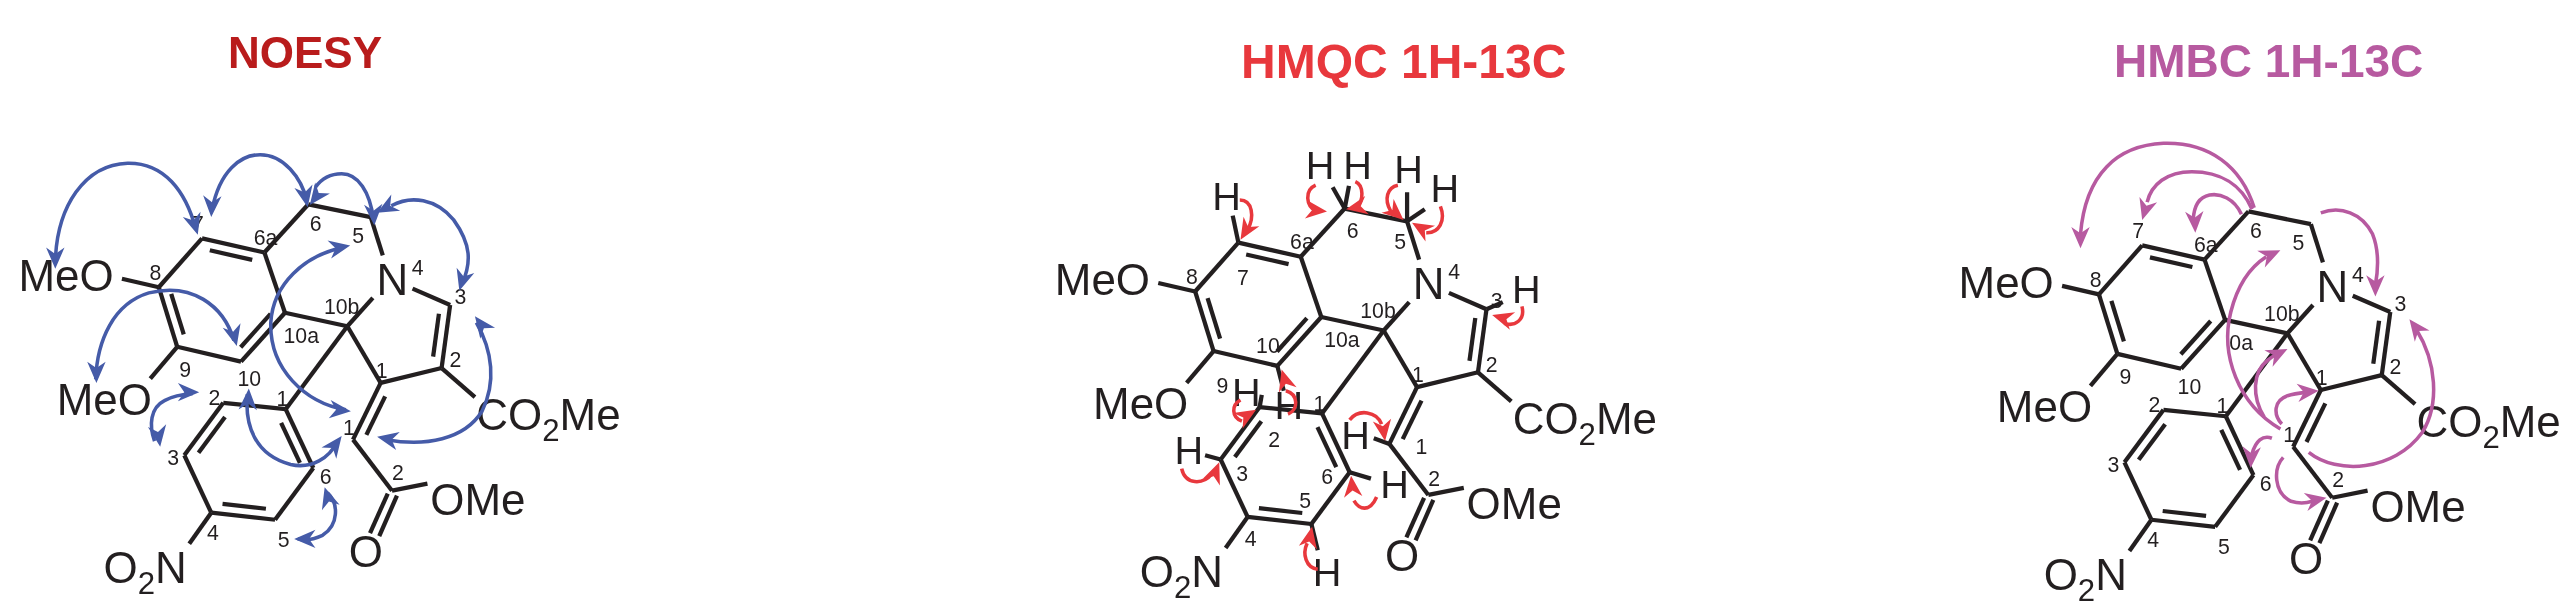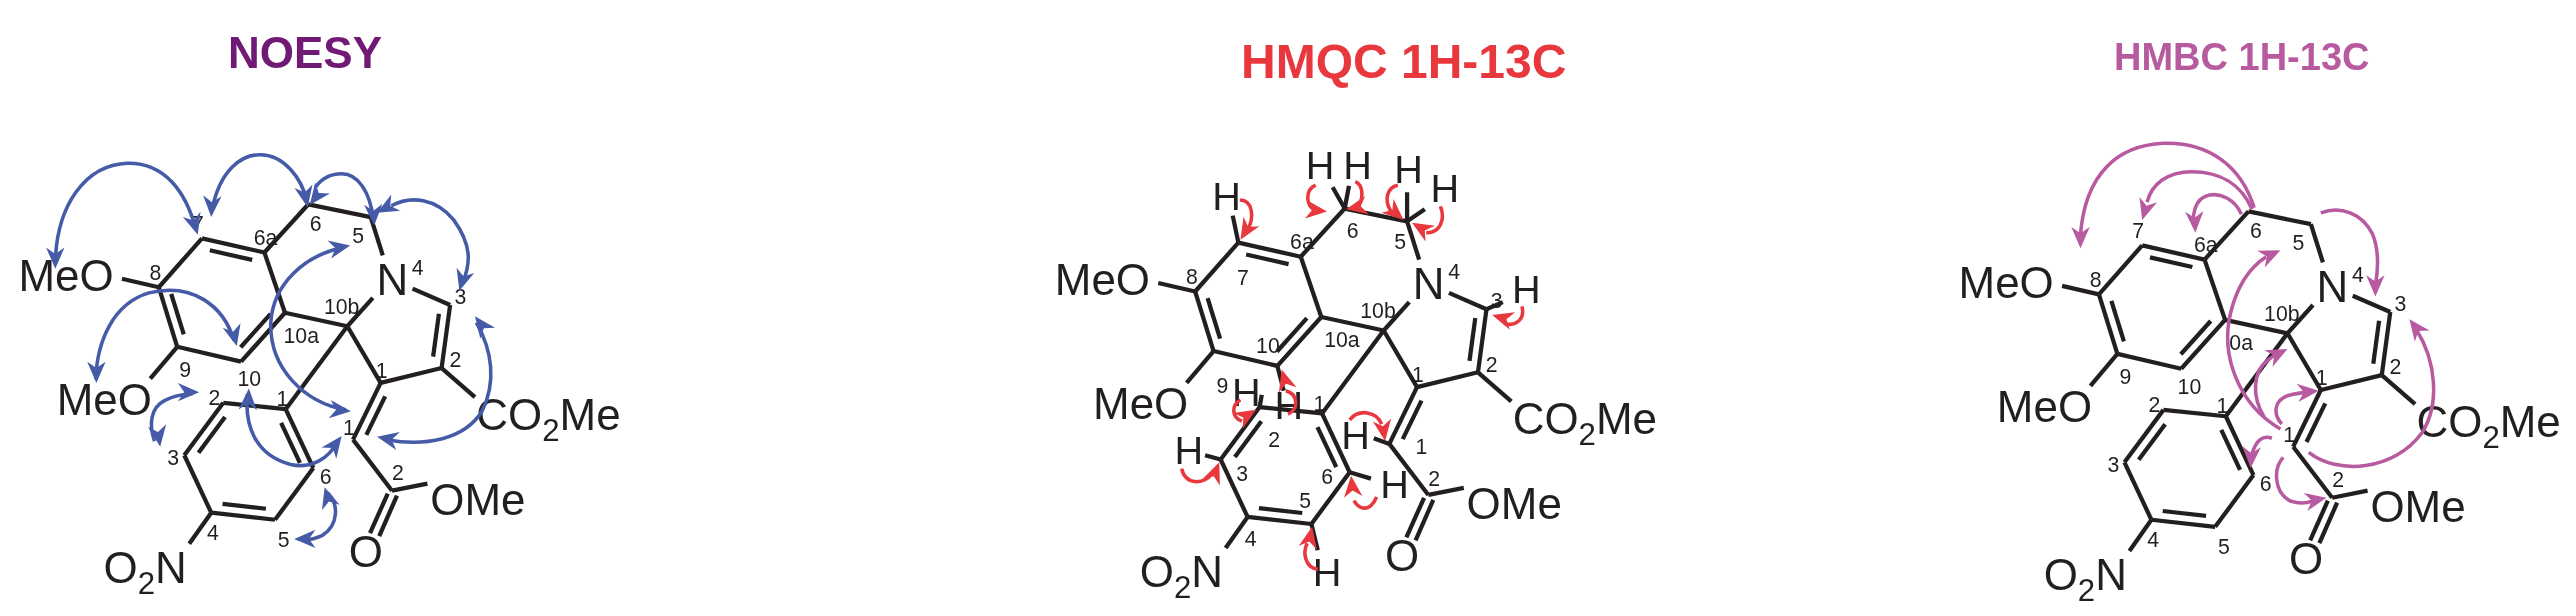--- a/index.html
+++ b/index.html
@@ -1,33 +1,33 @@
 <!DOCTYPE html>
 <html style="font-size:11.3px"><head>
 <meta charset="utf-8">
 <style>
   html, body { margin: 0; padding: 0; background: #ffffff; }
   body { width: 2576px; height: 617px; position: relative; overflow: hidden; font-family: "Liberation Sans", sans-serif; }
   #canvas { position: absolute; left: 0; top: 0; width: 2576px; height: 617px; }
   .panel-title { position: absolute; font-family: "Liberation Sans", sans-serif; font-weight: bold; white-space: nowrap; line-height: 1; letter-spacing: 0px; }
   #title-noesy { left: 228px; top: 30.5px; font-size: 44px; }
   #title-hmqc { left: 1241px; top: 38px; font-size: 48px; }
-  #title-hmbc { left: 2114px; top: 38px; font-size: 38px; }
+  #title-hmbc { left: 2114px; top: 38px; font-size: 46px; }
   svg text { font-family: "Liberation Sans", sans-serif; fill: #231f20; }
   .bond { stroke: #231f20; stroke-width: 6; stroke-linecap: butt; fill: none; }
   .atom { font-size: 62px; }
   .hatom { font-size: 56px; }
   .sub { font-size: 44px; }
   .num { font-size: 30px; }
   .arc { fill: none; stroke-width: 5; }
 </style>
 </head>
 <body>
 
-<div id="title-noesy" class="panel-title" style="color: #701a75;">NOESY</div>
+<div id="title-noesy" class="panel-title" style="color: #b91c1c;">NOESY</div>
 <div id="title-hmqc" class="panel-title" style="color: rgb(232, 56, 61);">HMQC 1H-13C</div>
 <div id="title-hmbc" class="panel-title" style="color: rgb(183, 90, 160);">HMBC 1H-13C</div>
 
 <svg id="canvas" xmlns="http://www.w3.org/2000/svg" width="2576" height="617" viewBox="0 0 3634 870">
   <g id="panel-noesy" transform="translate(0,0)">
       <line x1="285" y1="336" x2="373" y2="356" class="bond"></line>
       <line x1="373" y1="356" x2="402" y2="441" class="bond"></line>
       <line x1="402" y1="441" x2="340" y2="510" class="bond"></line>
       <line x1="340" y1="510" x2="250" y2="489" class="bond"></line>
       <line x1="250" y1="489" x2="224" y2="405" class="bond"></line>

